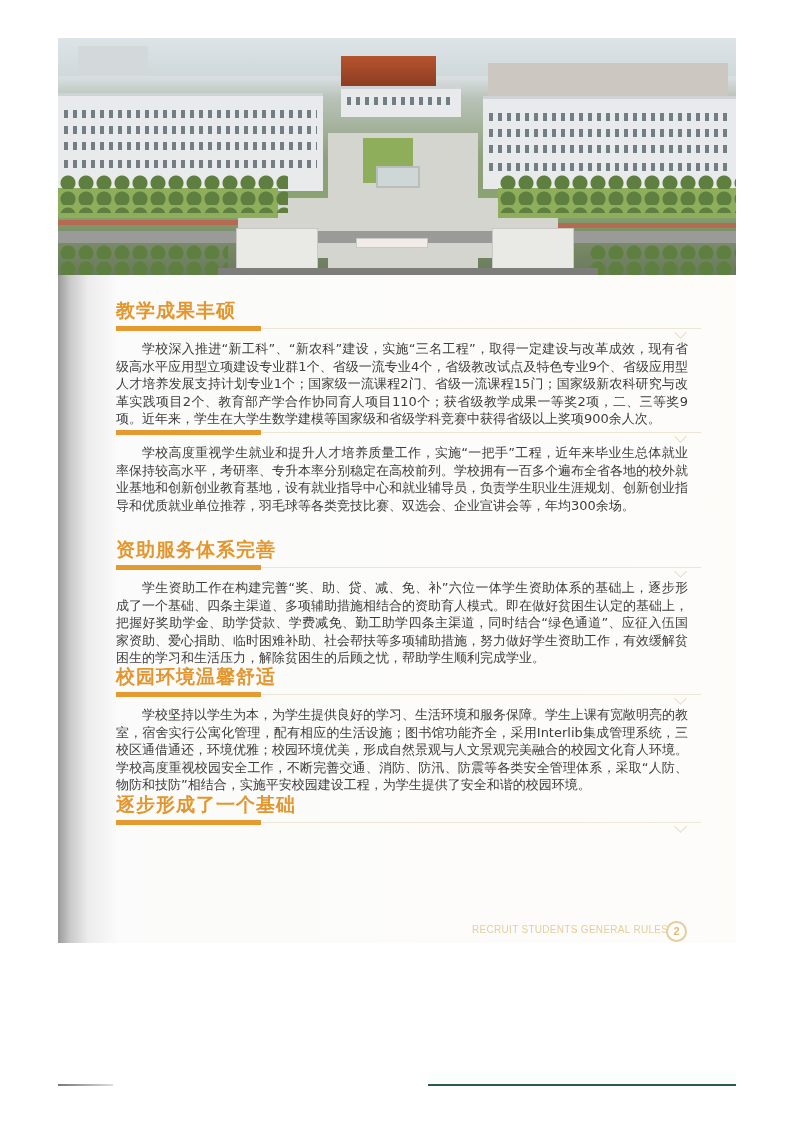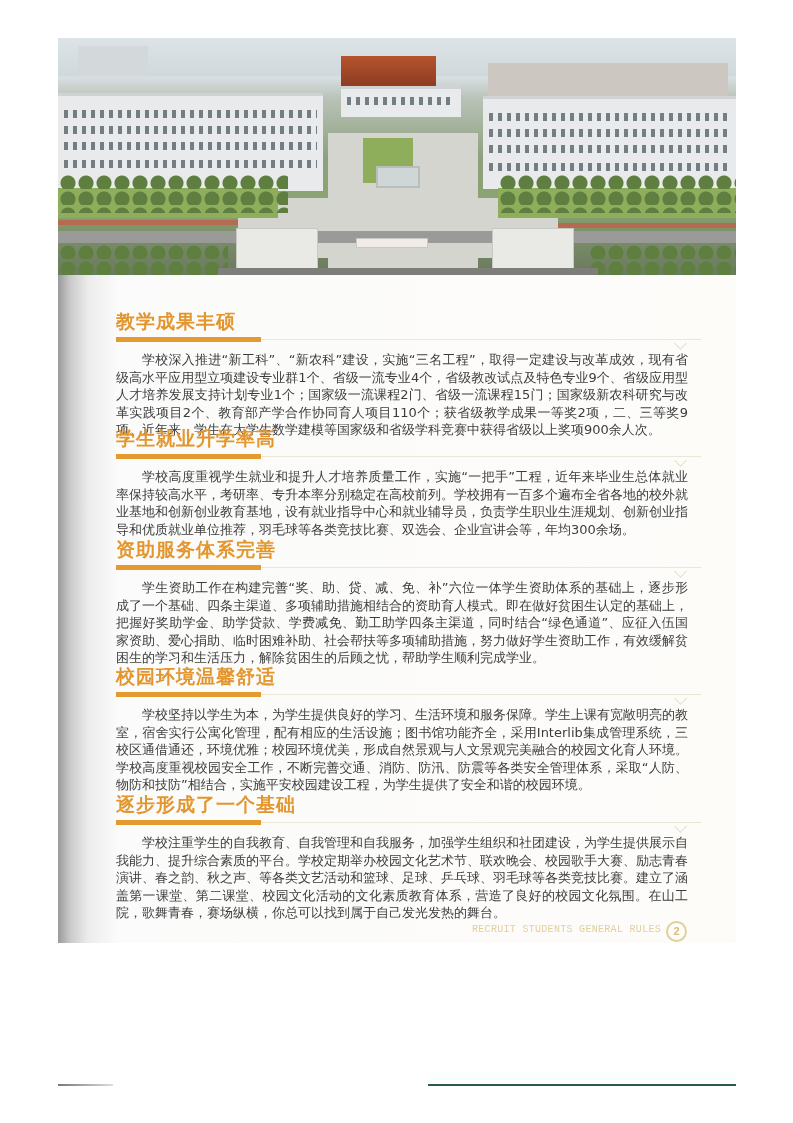--- a/index.html
+++ b/index.html
@@ -27,21 +27,21 @@
     .photo .gate { position:absolute; background:#e9e9e6; border:1px solid #c8c8c4; }
     .photo .track { position:absolute; background:#b46b52; }
 
     .section { position: absolute; left: 58px; width: 570px; }
     .sec-title { font-family: "DejaVu Sans", sans-serif; font-weight: bold; font-size: 19px; color: #e3962e; letter-spacing: 1px; line-height: 24px; margin: 0; }
     .rule { position: relative; height: 10px; margin-top: 2px; }
     .rule .bar { position:absolute; left:0; top:2px; width:145px; height:5px; background:#e59a2f; }
     .rule .line { position:absolute; left:145px; top:4px; width:440px; height:1px; background:#ece6d6; }
     .rule .notch { position:absolute; left:560px; top:4px; width:8px; height:8px; border-right:1px solid #e6dcc6; border-bottom:1px solid #e6dcc6; transform: rotate(45deg); background: transparent; }
     .sec-body { margin: 6px 0 0 0; font-size: 13px; line-height: 17.5px; color: #3c3c3c; text-indent: 2em; text-align: justify; width: 572px; }
-    .footer-text { position:absolute; left: 414px; top: 886px; font-size: 10px; color: #e2cf9b; letter-spacing: 0.3px; font-family: Liberation Mono, monospace; white-space: nowrap; }
+    .footer-text { position:absolute; left: 414px; top: 886px; font-size: 10px; color: #e2cf9b; letter-spacing: 0.3px; font-family: Liberation Sans, sans-serif; white-space: nowrap; }
     .page-num { position:absolute; left: 608px; top: 883px; width: 17px; height: 17px; border: 2px solid #e2cf9b; border-radius: 50%; color:#d9be7a; font-size: 11px; font-weight: bold; text-align:center; line-height: 17px; font-family: "Liberation Sans", sans-serif; }
 
     .next-page-left { position:absolute; left: 58px; top: 1084px; width: 55px; height: 2px; background: linear-gradient(to right, #777, #ddd); }
     .next-page-right { position:absolute; left: 428px; top: 1084px; width: 308px; height: 2px; background: #2f5a47; }
     .next-page-right-glow { position:absolute; left: 428px; top: 1072px; width: 308px; height: 12px; background: #fafefd; }
   </style>
 </head>
 <body>
 
 <div class="page">
@@ -82,32 +82,31 @@
     <div class="track" style="left:500px;top:185px;width:178px;height:5px;"></div>
     <div class="road" style="left:0;top:193px;width:678px;height:12px;"></div>
     <div class="gate" style="left:178px;top:190px;width:80px;height:42px;"></div>
     <div class="gate" style="left:434px;top:190px;width:80px;height:42px;"></div>
     <div class="gate" style="left:298px;top:200px;width:70px;height:8px;background:#f1ece8;"></div>
     <div class="treeline" style="left:0;top:205px;width:170px;height:32px;"></div>
     <div class="treeline" style="left:530px;top:205px;width:148px;height:32px;"></div>
     <div class="plaza" style="left:160px;top:230px;width:380px;height:7px;background:#7d7d7a;"></div>
   </div>
 
-  <div class="section" style="top:271px;">
+  <div class="section" style="top:260px;">
     <h2 class="sec-title">教学成果丰硕</h2>
     <div class="rule">
         <div class="bar"></div>
         <div class="line"></div>
         <div class="notch"></div>
       </div>
     <p class="sec-body">学校深入推进“新工科”、“新农科”建设，实施“三名工程”，取得一定建设与改革成效，现有省级高水平应用型立项建设专业群1个、省级一流专业4个，省级教改试点及特色专业9个、省级应用型人才培养发展支持计划专业1个；国家级一流课程2门、省级一流课程15门；国家级新农科研究与改革实践项目2个、教育部产学合作协同育人项目110个；获省级教学成果一等奖2项，二、三等奖9项。近年来，学生在大学生数学建模等国家级和省级学科竞赛中获得省级以上奖项900余人次。</p>
   </div>
 
   <div class="section" style="top:388px;">
-    <h2 class="sec-title">学生就业升学率高</h2>
     <div class="rule">
         <div class="bar"></div>
         <div class="line"></div>
         <div class="notch"></div>
       </div>
     <p class="sec-body">学校高度重视学生就业和提升人才培养质量工作，实施“一把手”工程，近年来毕业生总体就业率保持较高水平，考研率、专升本率分别稳定在高校前列。学校拥有一百多个遍布全省各地的校外就业基地和创新创业教育基地，设有就业指导中心和就业辅导员，负责学生职业生涯规划、创新创业指导和优质就业单位推荐，羽毛球等各类竞技比赛、双选会、企业宣讲会等，年均300余场。</p>
   </div>
 
   <div class="section" style="top:626px;">
     <h2 class="sec-title">校园环境温馨舒适</h2>
@@ -129,21 +128,20 @@
     <p class="sec-body">学生资助工作在构建完善“奖、助、贷、减、免、补”六位一体学生资助体系的基础上，逐步形成了一个基础、四条主渠道、多项辅助措施相结合的资助育人模式。即在做好贫困生认定的基础上，把握好奖助学金、助学贷款、学费减免、勤工助学四条主渠道，同时结合“绿色通道”、应征入伍国家资助、爱心捐助、临时困难补助、社会帮扶等多项辅助措施，努力做好学生资助工作，有效缓解贫困生的学习和生活压力，解除贫困生的后顾之忧，帮助学生顺利完成学业。</p>
   </div>
 
   <div class="section" style="top:754px;">
     <h2 class="sec-title">逐步形成了一个基础</h2>
     <div class="rule">
         <div class="bar"></div>
         <div class="line"></div>
         <div class="notch"></div>
       </div>
-    <p class="sec-body">学校注重学生的自我教育、自我管理和自我服务，加强学生组织和社团建设，为学生提供展示自我能力、提升综合素质的平台。学校定期举办校园文化艺术节、联欢晚会、校园歌手大赛、励志青春演讲、春之韵、秋之声、等各类文艺活动和篮球、足球、乒乓球、羽毛球等各类竞技比赛。建立了涵盖第一课堂、第二课堂、校园文化活动的文化素质教育体系，营造了良好的校园文化氛围。在山工院，歌舞青春，赛场纵横，你总可以找到属于自己发光发热的舞台。</p>
   </div>
 
   <div class="footer-text">RECRUIT STUDENTS GENERAL RULES</div>
   <div class="page-num">2</div>
 </div>
 
 <div class="next-page-left"></div>
 <div class="next-page-right-glow"></div>
 <div class="next-page-right"></div>
 

